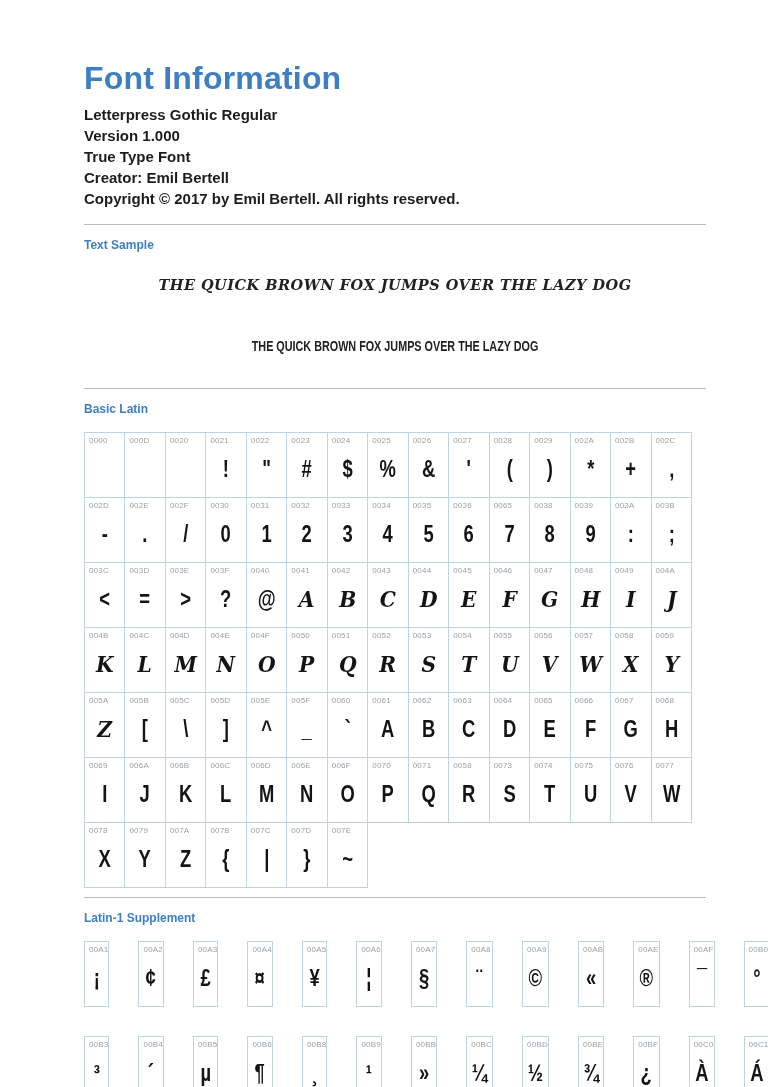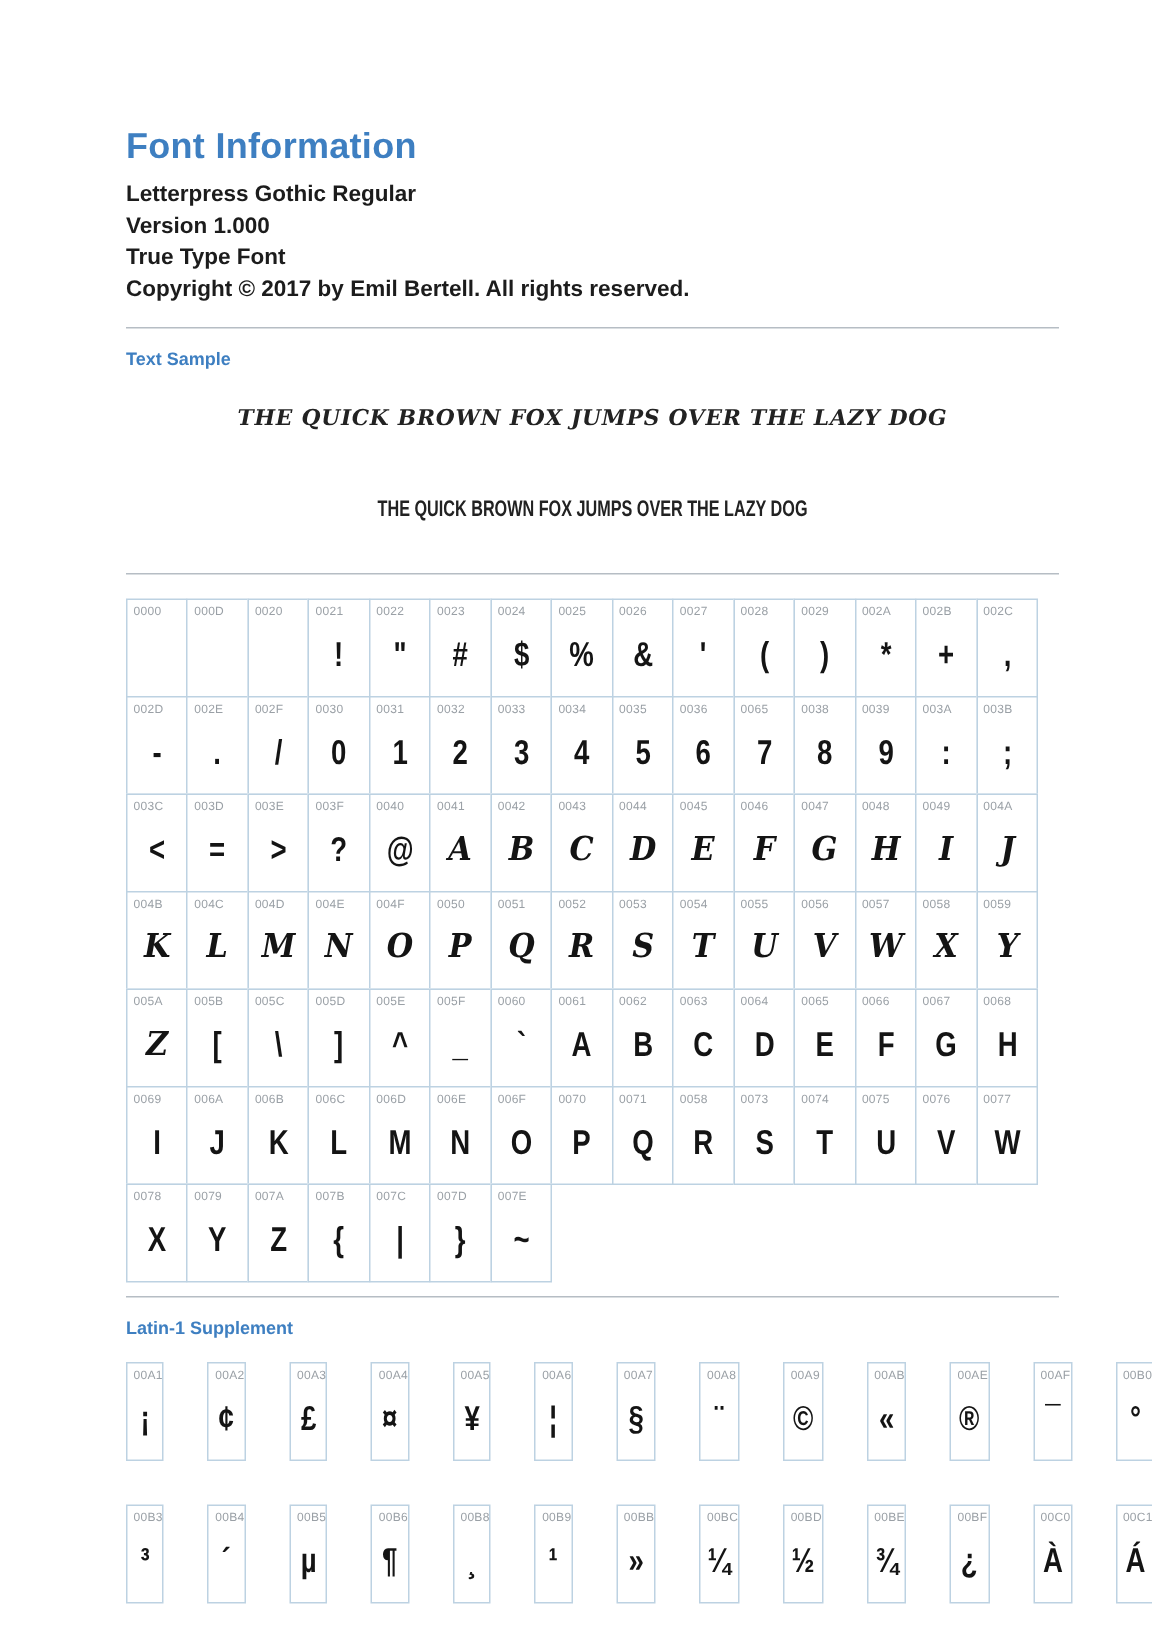--- a/index.html
+++ b/index.html
@@ -7,24 +7,23 @@
   body {
     width: 768px; height: 1087px;
     font-family: "Liberation Sans", sans-serif;
     color: #1f1f1f;
     overflow: hidden;
   }
   .content { margin-left: 84px; width: 622px; }
 
   .page-title {
     padding-top: 60px;
-    font-size: 24px; font-weight: bold;
+    font-size: 32px; font-weight: bold;
     color: #3e7fc1;
     letter-spacing: 0.2px;
-    margin-top: 24px;
   }
   .info-block { margin-top: 7px; }
   .info-line {
     font-size: 15px; font-weight: bold;
     line-height: 21px; color: #1c1c1c;
   }
 
   .rule {
     height: 1px; background: #b6bdc4;
     margin-top: 15px;
@@ -96,32 +95,34 @@
 <body>
 
 <div class="content">
 
   <div class="page-title">Font Information</div>
 
   <div class="info-block">
     <div class="info-line">Letterpress Gothic Regular</div>
     <div class="info-line">Version 1.000</div>
     <div class="info-line">True Type Font</div>
+    <div class="info-line">Creator: Emil Bertell</div>
     <div class="info-line">Copyright © 2017 by Emil Bertell. All rights reserved.</div>
   </div>
 
   <div class="rule"></div>
   <div class="section-heading">Text Sample</div>
 
   <div class="sample-1">THE QUICK BROWN FOX JUMPS OVER THE LAZY DOG</div>
   <div class="sample-2">
     <span>THE QUICK BROWN FOX JUMPS OVER THE LAZY DOG</span>
   </div>
 
   <div class="rule" style="margin-top:33px"></div>
+  <div class="section-heading">Basic Latin</div>
   <div class="glyph-grid grid-basic">
       <div class="cell">
         <div class="code">0000</div>
         <div class="glyph"></div>
       </div>
       <div class="cell">
         <div class="code">000D</div>
         <div class="glyph"></div>
       </div>
       <div class="cell">

